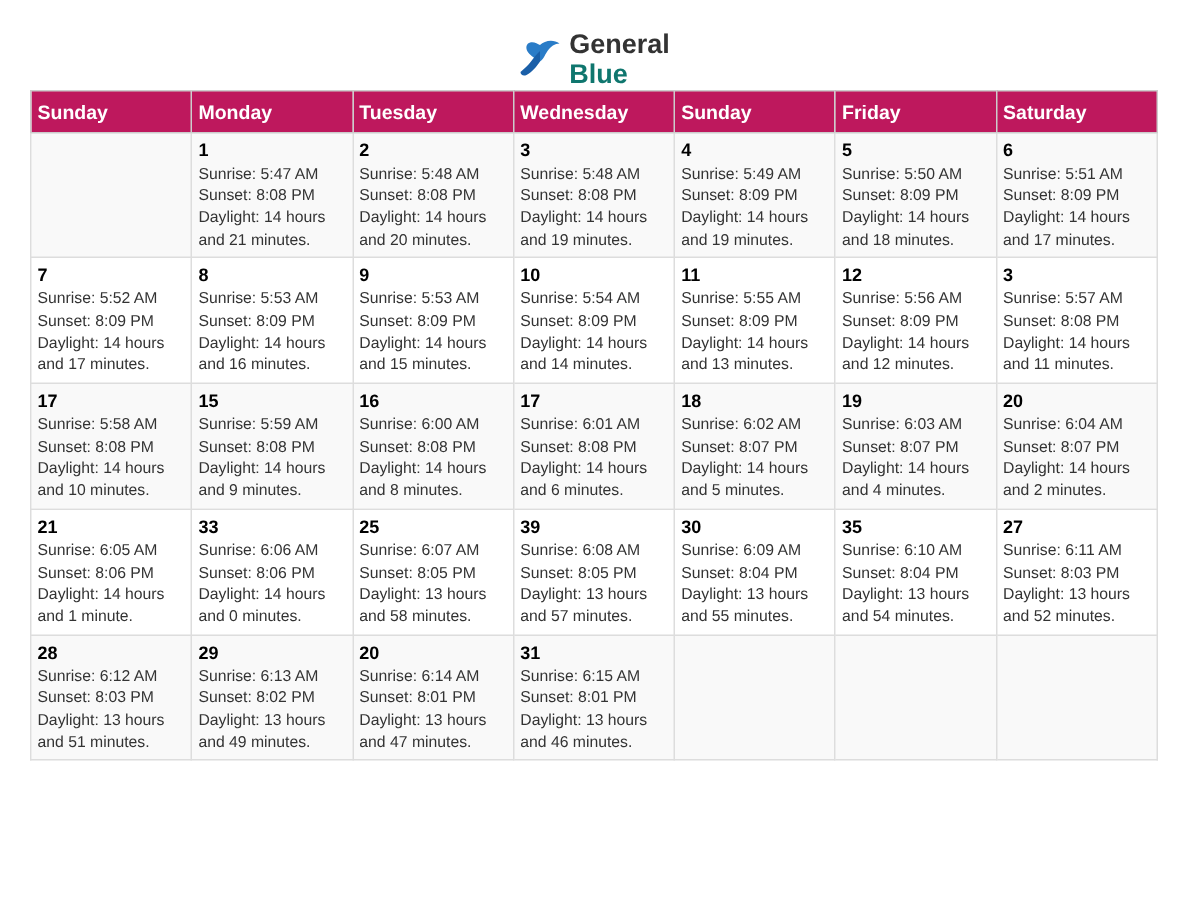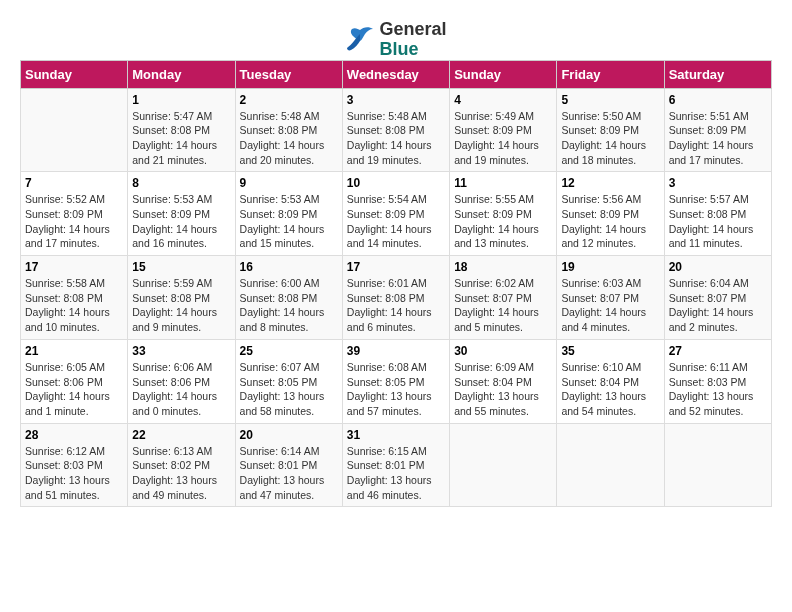--- a/index.html
+++ b/index.html
@@ -234,21 +234,21 @@
           <div class="day-number">27</div>
           <div class="day-info">Sunrise: 6:11 AM<br>Sunset: 8:03 PM<br>Daylight: 13 hours<br>and 52 minutes.</div>
         </td>
       </tr>
       <tr>
         <td>
           <div class="day-number">28</div>
           <div class="day-info">Sunrise: 6:12 AM<br>Sunset: 8:03 PM<br>Daylight: 13 hours<br>and 51 minutes.</div>
         </td>
         <td>
-          <div class="day-number">22</div>
+          <div class="day-number">29</div>
           <div class="day-info">Sunrise: 6:13 AM<br>Sunset: 8:02 PM<br>Daylight: 13 hours<br>and 49 minutes.</div>
         </td>
         <td>
           <div class="day-number">20</div>
           <div class="day-info">Sunrise: 6:14 AM<br>Sunset: 8:01 PM<br>Daylight: 13 hours<br>and 47 minutes.</div>
         </td>
         <td>
           <div class="day-number">31</div>
           <div class="day-info">Sunrise: 6:15 AM<br>Sunset: 8:01 PM<br>Daylight: 13 hours<br>and 46 minutes.</div>
         </td>

